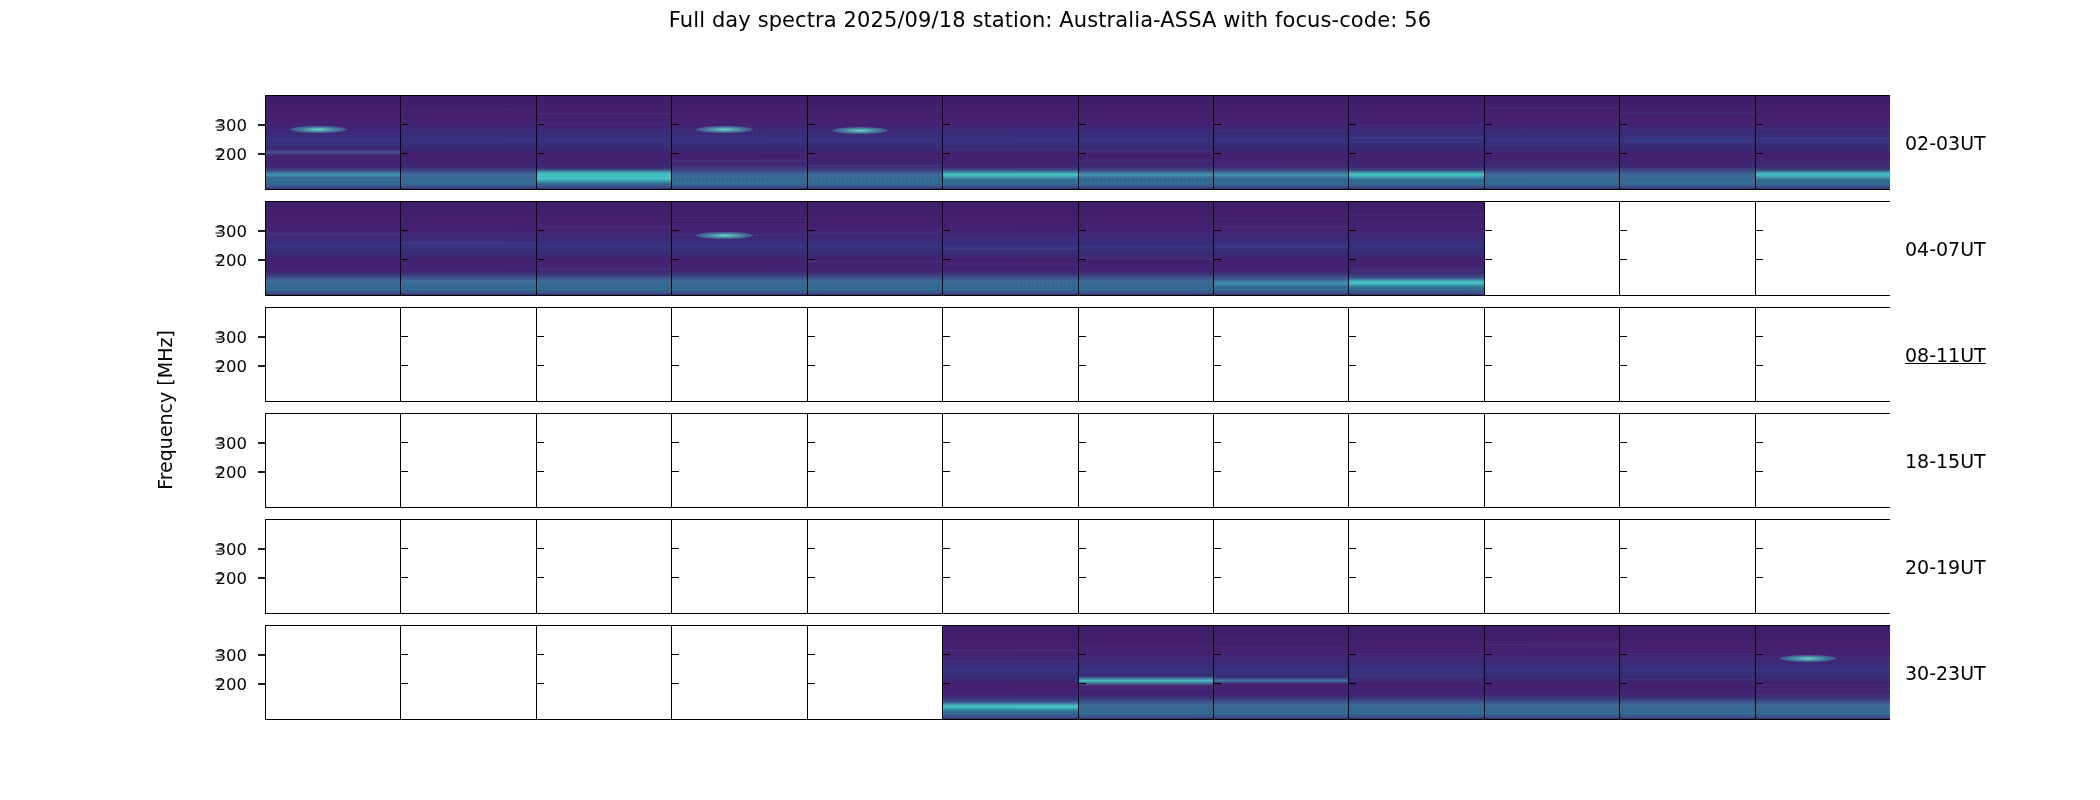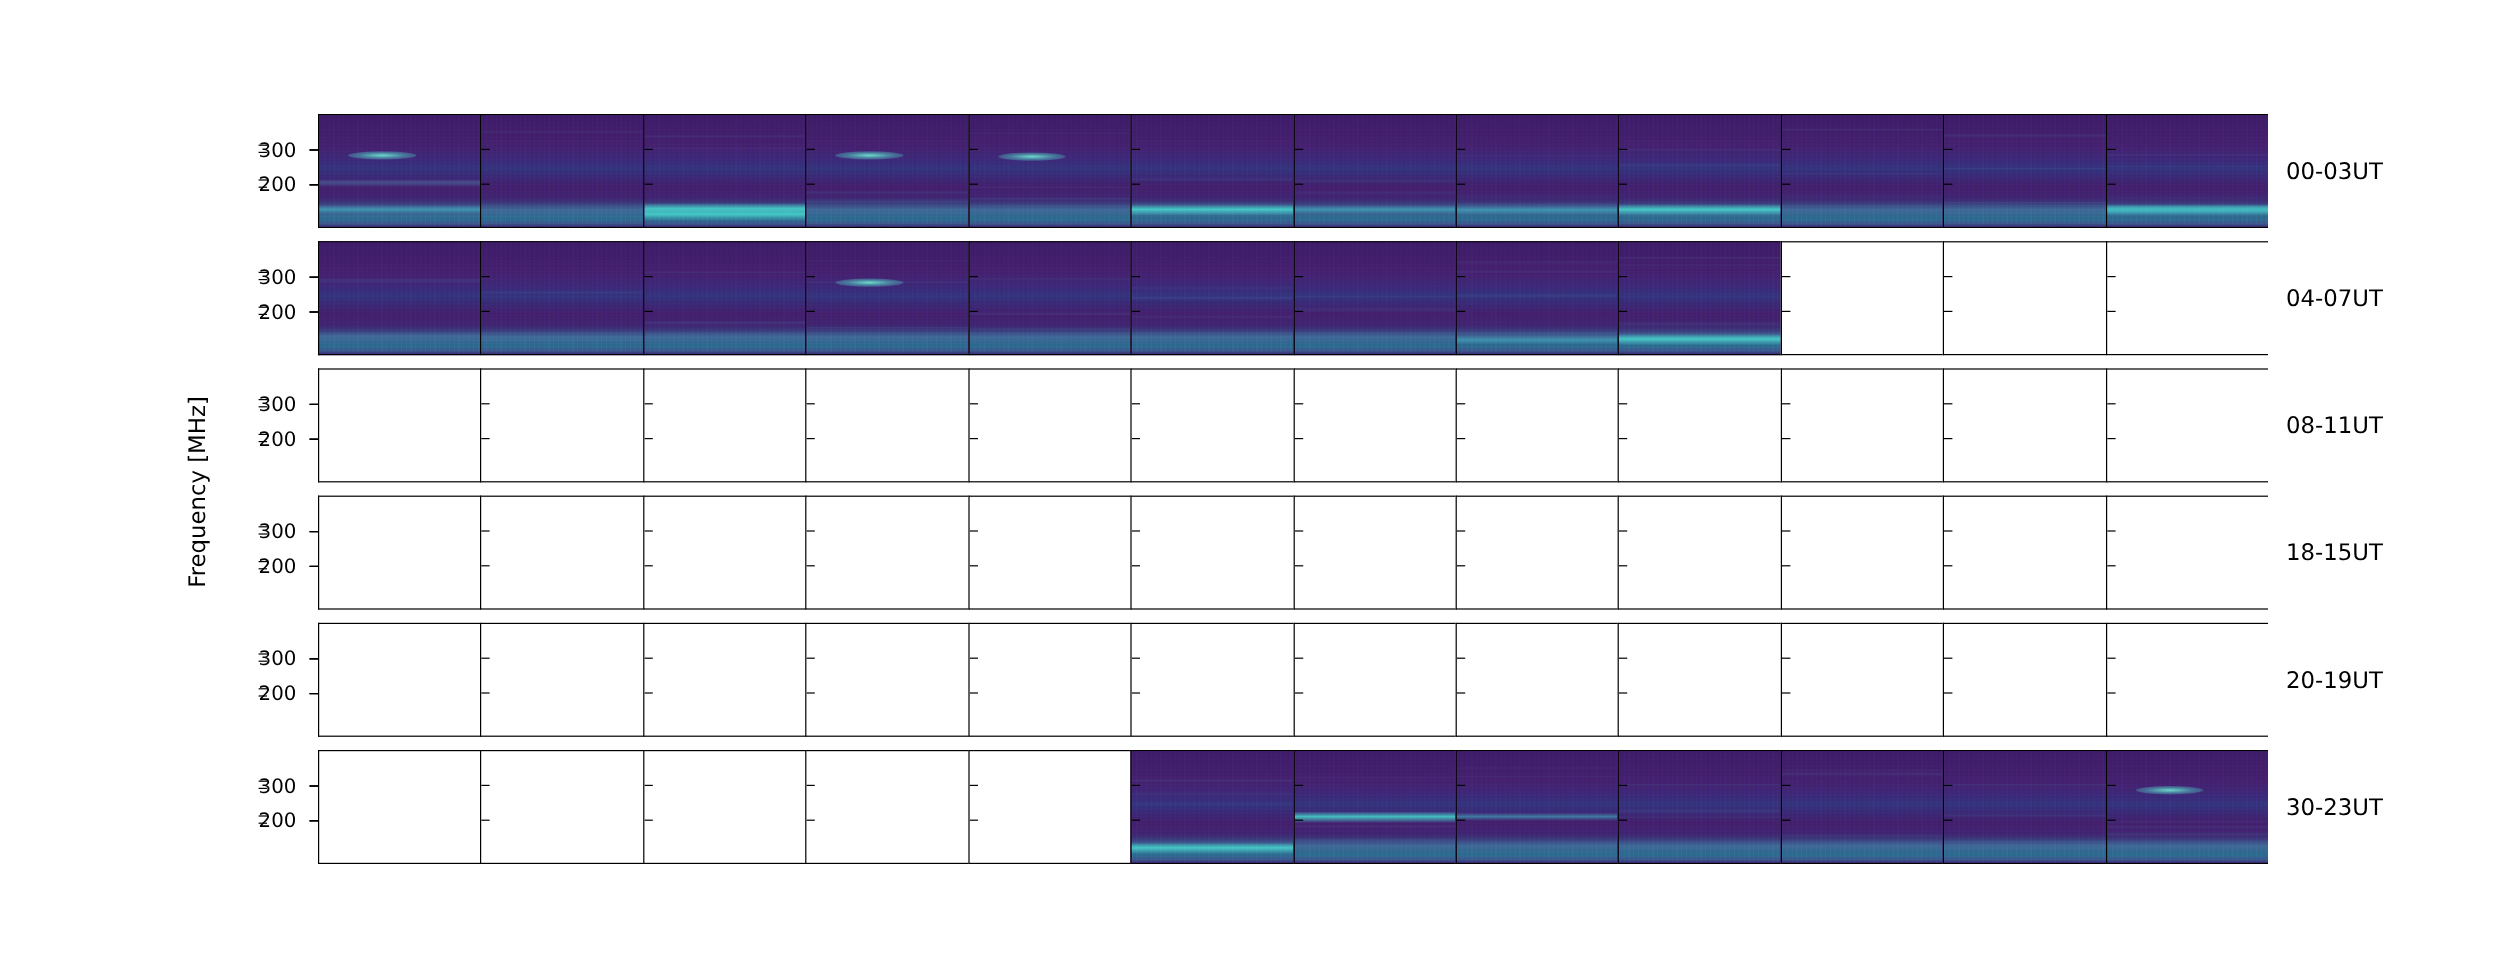--- a/index.html
+++ b/index.html
@@ -138,20 +138,21 @@
     position:absolute;left:1905px;
     font-size:19px;white-space:nowrap;
     transform:translateY(-50%);
   }
 </style>
 </head>
 <body>
 
 <div id="root">
 
+  <div class="fig-title">Full day spectra 2025/09/18 station: Australia-ASSA with focus-code: 56</div>
 
   <div class="yaxis-caption">
     <span>Frequency [MHz]</span>
   </div>
 
   <div class="plot-area" id="grid">
       <div class="row row-0">
         <div class="cell has-data">
           <div class="spec"></div>
           <div class="band dim" style="top: 78.125%; height: 13%;"></div>
@@ -692,21 +693,21 @@
         <div class="ylabel-txt" style="position: absolute; left: -18px; right: auto; transform: translate(-100%, -50%); top: 31.25%;">300<div class="ytick-inner" style="top: calc(31.25% - 1px); left: 0px;"></div><div class="ytick-inner" style="top: calc(62.5% - 1px); left: 0px;"></div></div>
         <div class="ytick" style="top: calc(62.5% + 0px); position: absolute; left: -7px; right: auto; transform: translateY(-50%);">
           <div class="ytick-inner" style="top: calc(31.25% - 1px); left: 0px;"></div>
           <div class="ytick-inner" style="top: calc(62.5% - 1px); left: 0px;"></div>
         </div>
         <div class="ylabel-txt" style="position: absolute; left: -18px; right: auto; transform: translate(-100%, -50%); top: 62.5%;">200<div class="ytick-inner" style="top: calc(31.25% - 1px); left: 0px;"></div><div class="ytick-inner" style="top: calc(62.5% - 1px); left: 0px;"></div></div>
       </div>
     </div>
 
   <div id="captions">
-      <div class="row-caption" style="top: 142.5px;">00-03UT</div>
+      <div class="row-caption" style="top: 142.5px;">02-03UT</div>
       <div class="row-caption" style="top: 248.5px;">04-07UT</div>
-      <div class="row-caption" style="top: 354.5px;">08-11UT</div>
+      <div class="row-caption" style="top: 354.5px; text-decoration: underline;">08-11UT</div>
       <div class="row-caption" style="top: 460.5px;">18-15UT</div>
       <div class="row-caption" style="top: 566.5px;">20-19UT</div>
       <div class="row-caption" style="top: 672.5px;">30-23UT</div>
     </div>
 
 </div>
 
 </body></html>

